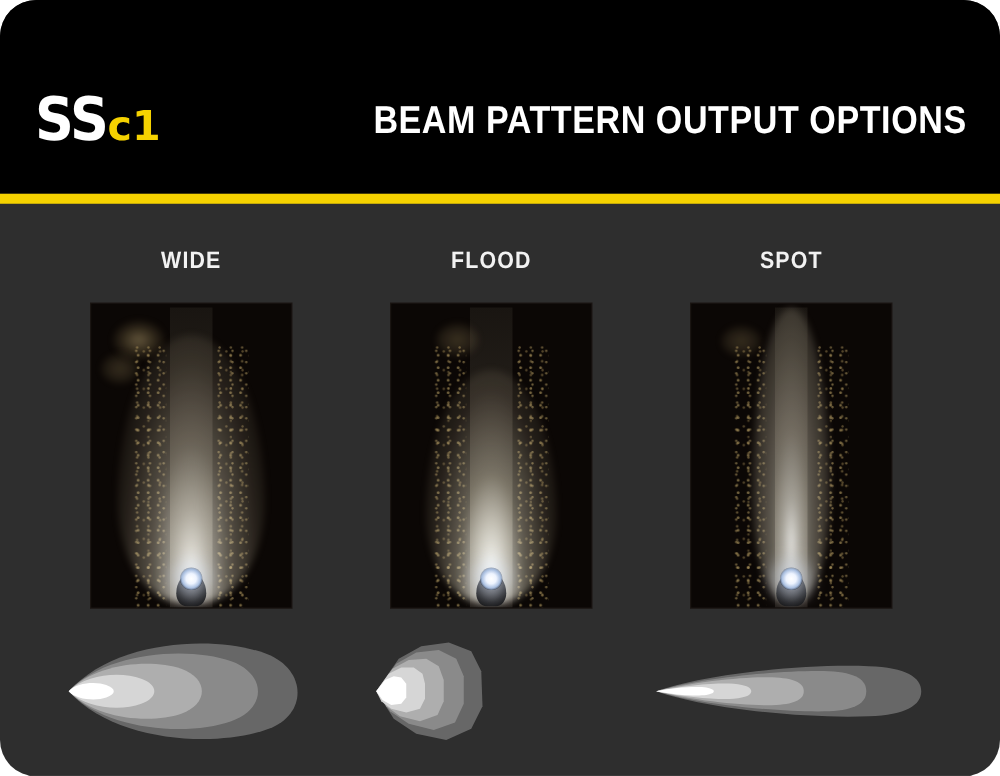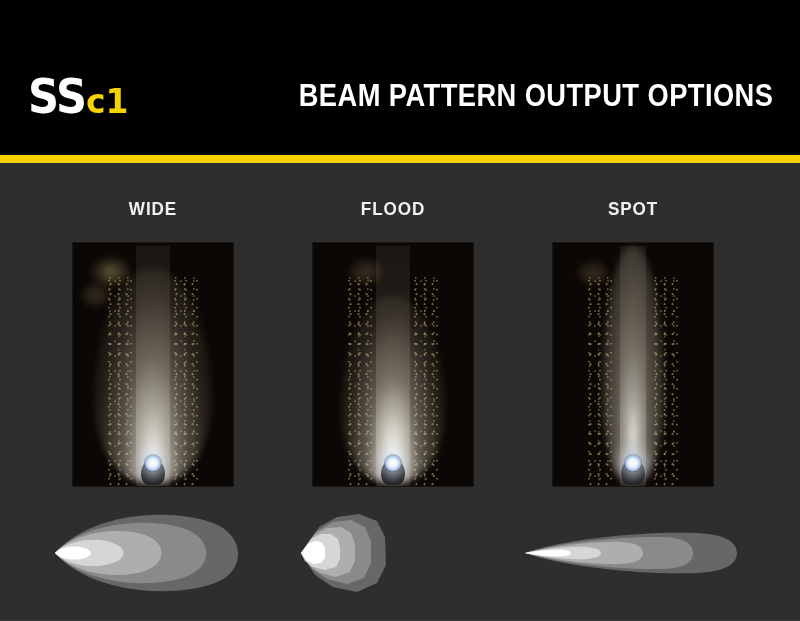--- a/index.html
+++ b/index.html
@@ -9,20 +9,21 @@
   }
   body {
     font-family: "Liberation Sans", sans-serif;
   }
   #poster {
     position: relative;
     width: 800px;
     height: 621px;
     background: #2e2e2e;
     overflow: hidden;
+    border-radius: 29px;
   }
   
   #header {
     position: absolute;
     left: 0; top: 0;
     width: 800px;
     height: 155px;
     background: #000000;
   }
   #logo {

